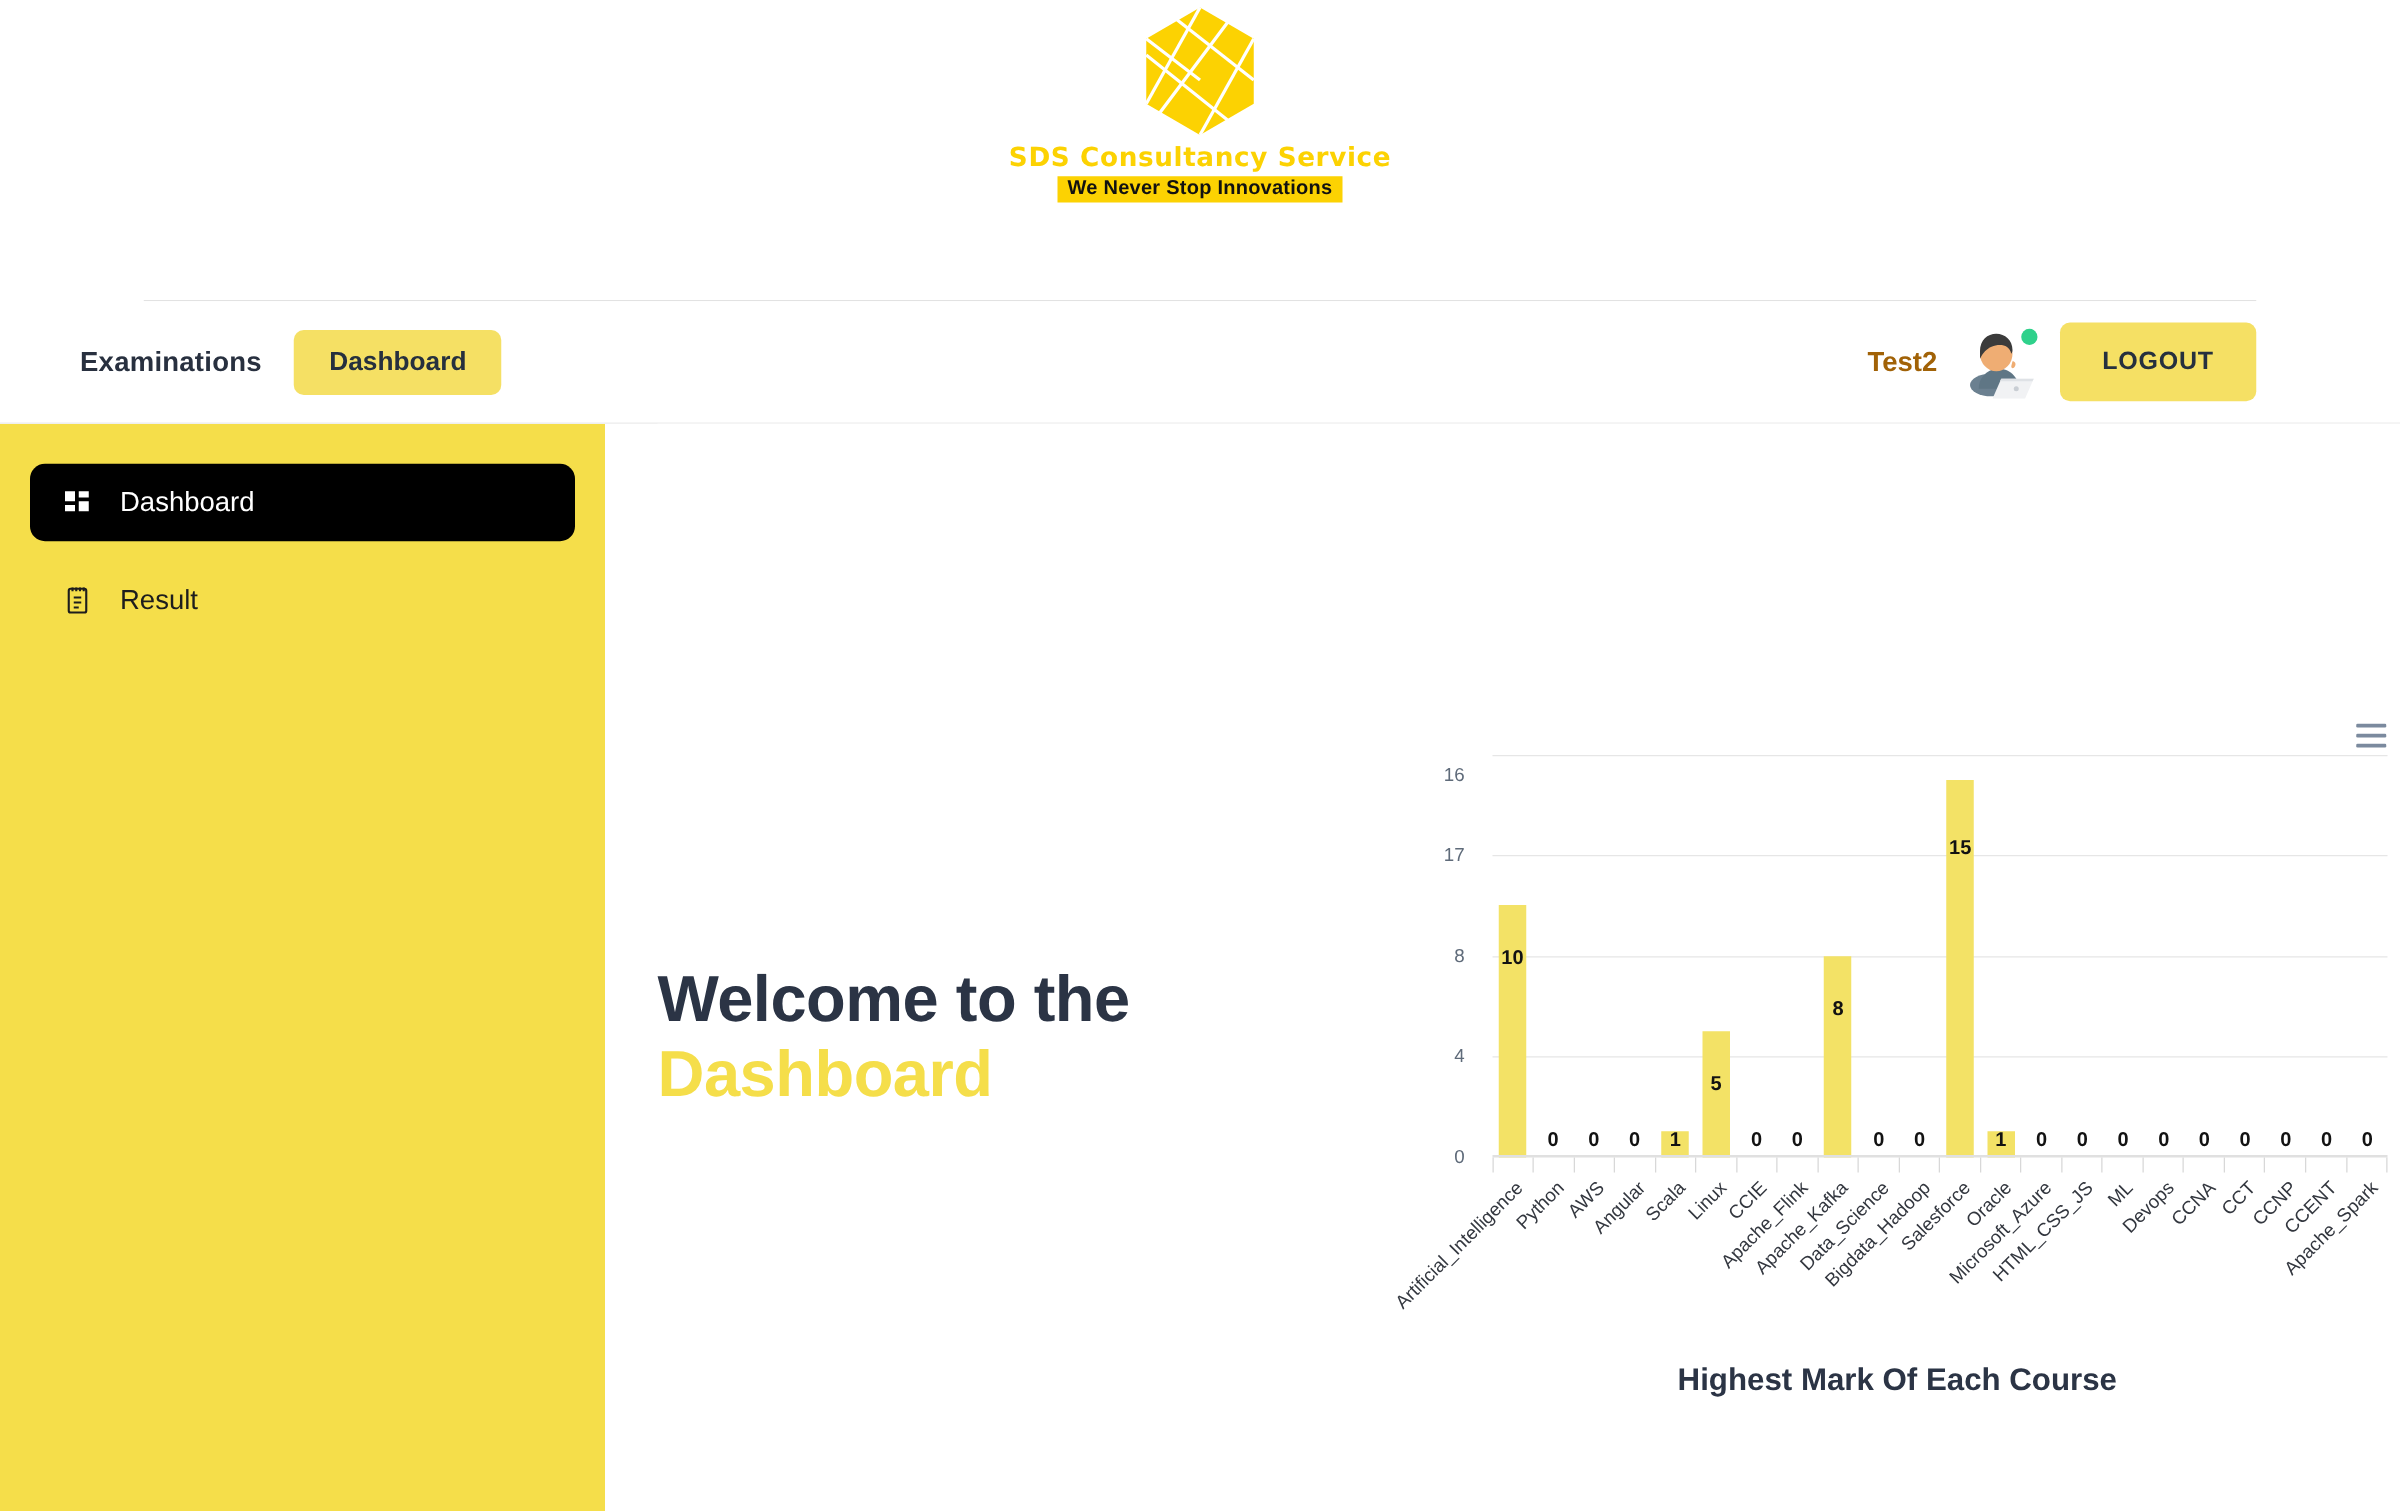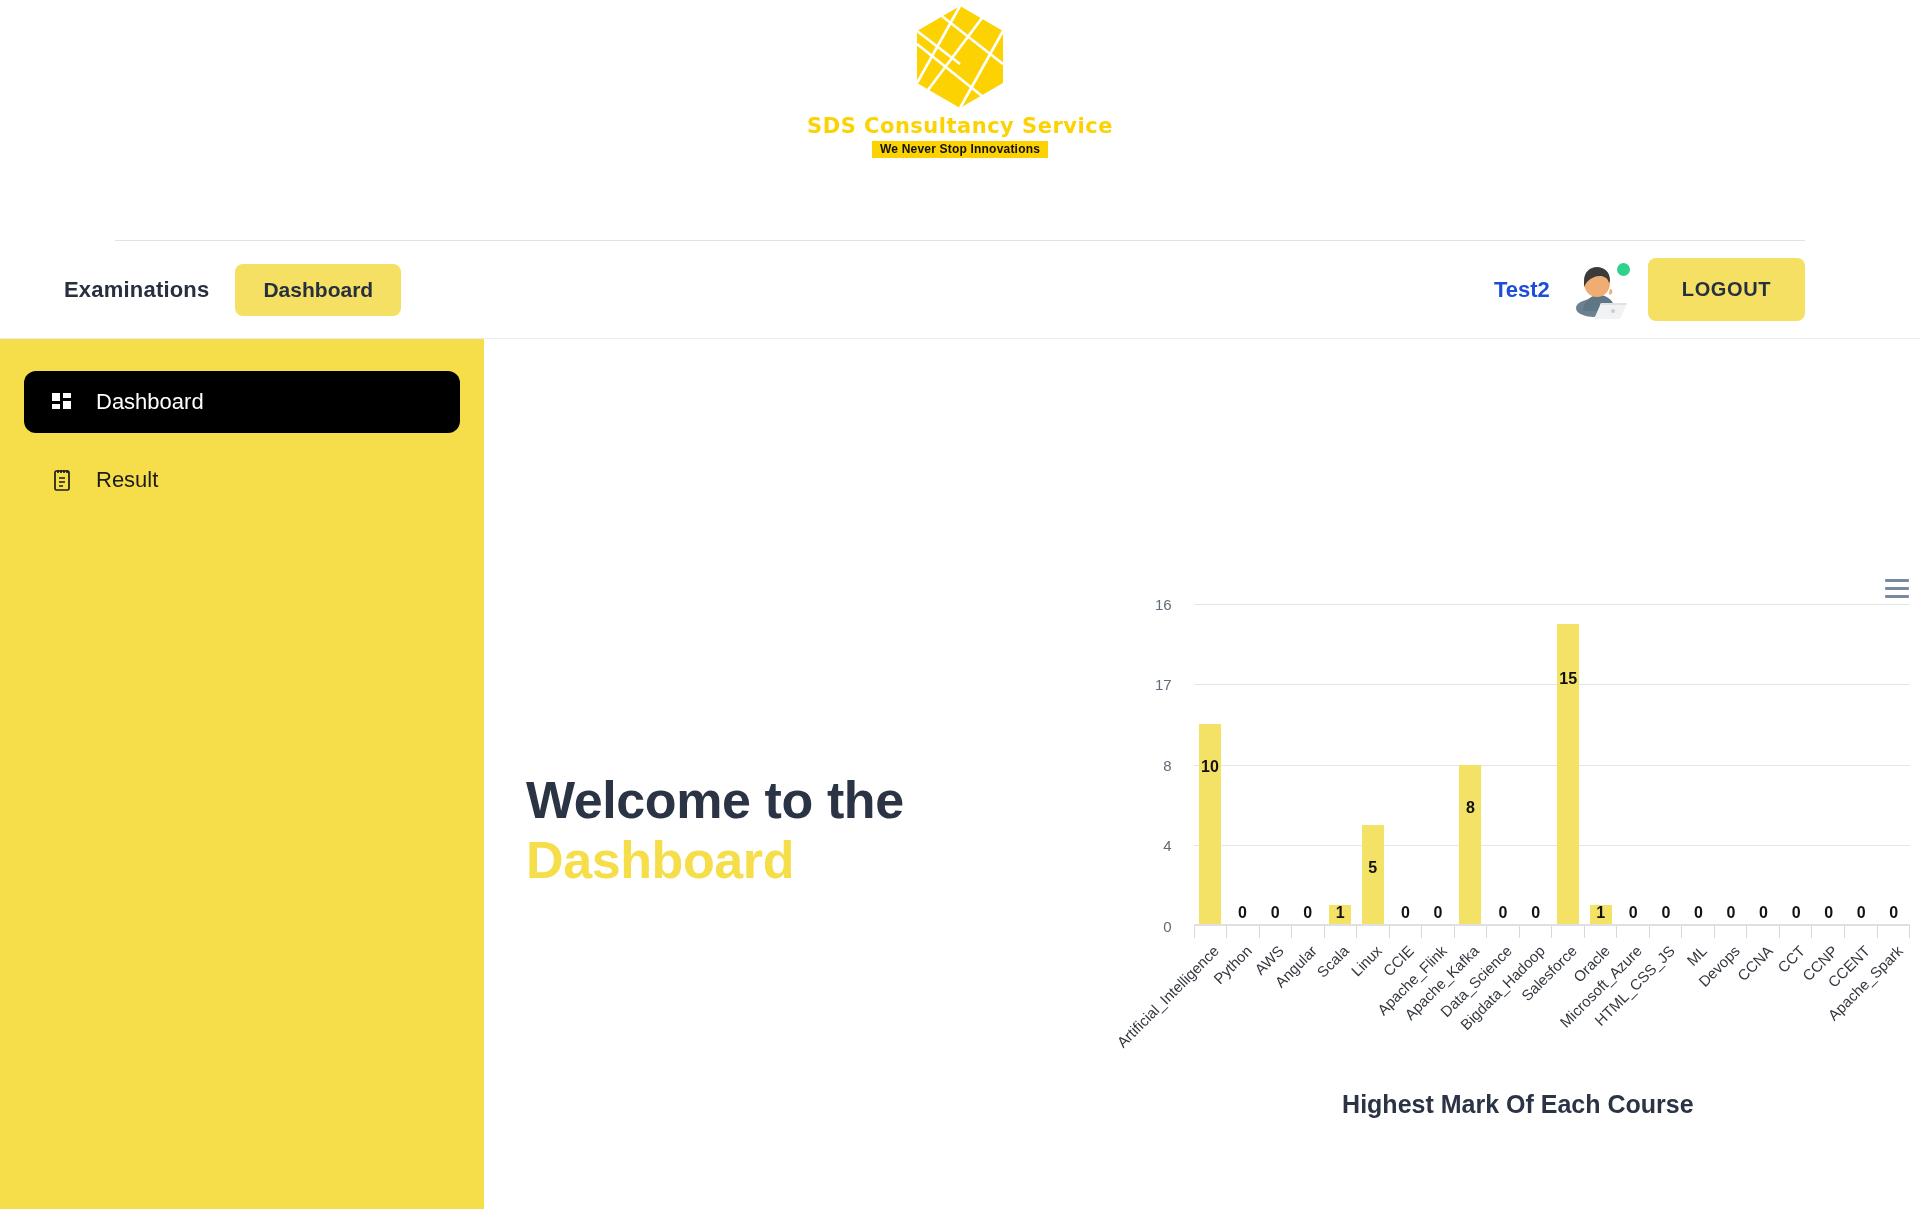--- a/index.html
+++ b/index.html
@@ -26,21 +26,21 @@
   }
   .logo-mark{ width:92px; height:106px; margin-top:4px; position:relative; }
   .logo-text-wrap{ margin-top:4px; text-align:center; }
   .logo-name{
     font-size:21px; font-weight:700; color:#FCD202;
     letter-spacing:.5px; font-family:"DejaVu Sans", sans-serif;
     line-height:1.15;
   }
   .logo-tag{
     background:#FCD202; color:#111; font-weight:700;
-    font-size:12px; padding:1px 8px 2px; display:inline-block;
+    font-size:16px; padding:1px 8px 2px; display:inline-block;
     margin-top:3px; letter-spacing:.2px;
   }
 
   
   .navbar{
     height:98px;
     display:flex; align-items:center;
     padding:0 115px 0 64px;
     background:#fff;
     border-bottom:1px solid #ececec;
@@ -52,21 +52,21 @@
     letter-spacing:.2px;
   }
   .nav-pill{
     background:#F5E064; color:#26303e;
     font-size:21px; font-weight:700;
     padding:14px 28px; border-radius:8px;
     cursor:pointer; border:none;
     font-family:"Liberation Sans", sans-serif;
   }
   .nav-right{ margin-left:auto; display:flex; align-items:center; gap:20px; }
-  .user-name{ font-size:22px; font-weight:700; color:#1d4ed8; }
+  .user-name{ font-size:22px; font-weight:700; color:#a16207; }
   .avatar{ width:58px; height:58px; position:relative; }
   .avatar-dot{
     position:absolute; right:-2px; top:2px;
     width:13px; height:13px; border-radius:50%;
     background:#2fd18b;
   }
   .logout-btn{
     background:#F5E064; color:#26303e;
     font-size:20px; font-weight:700; letter-spacing:.6px;
     padding:20px 34px; border-radius:8px; border:none;
@@ -254,21 +254,21 @@
       <div class="export-btn">
           <i></i>
           <i></i>
           <i></i>
         </div>
       <div class="ylabels" id="ylabels">
           <div class="ylabel" style="top: 322px;">0</div>
           <div class="ylabel" style="top: 241.5px;">4</div>
           <div class="ylabel" style="top: 161px;">8</div>
           <div class="ylabel" style="top: 80.5px;">17</div>
-          <div class="ylabel" style="top: 0px; text-align: right;">16</div>
+          <div class="ylabel" style="top: 16px; text-align: right;">16</div>
         </div>
       <div class="plot">
         <div id="grid">
             <div class="gridline" style="top: 241.5px;"></div>
             <div class="gridline" style="top: 161px;"></div>
             <div class="gridline" style="top: 80.5px;"></div>
             <div class="gridline" style="top: 0px;"></div>
           </div>
         <div class="bars" id="bars">
             <div class="bcell">

